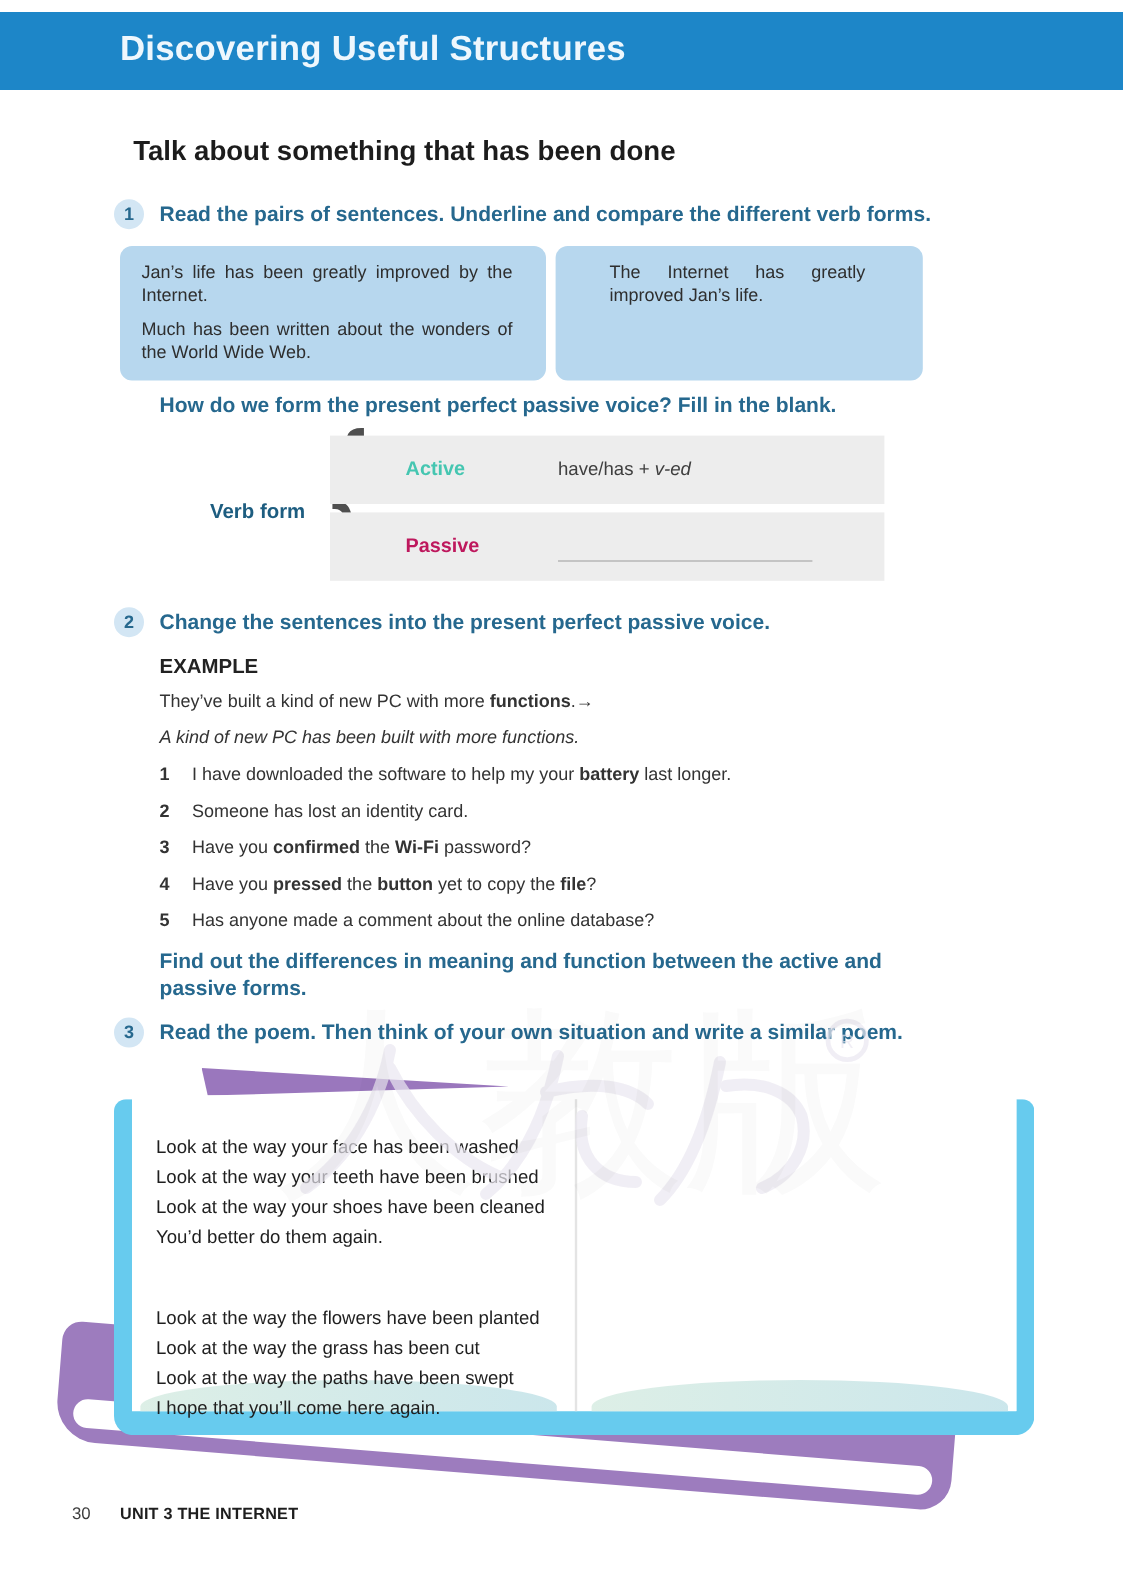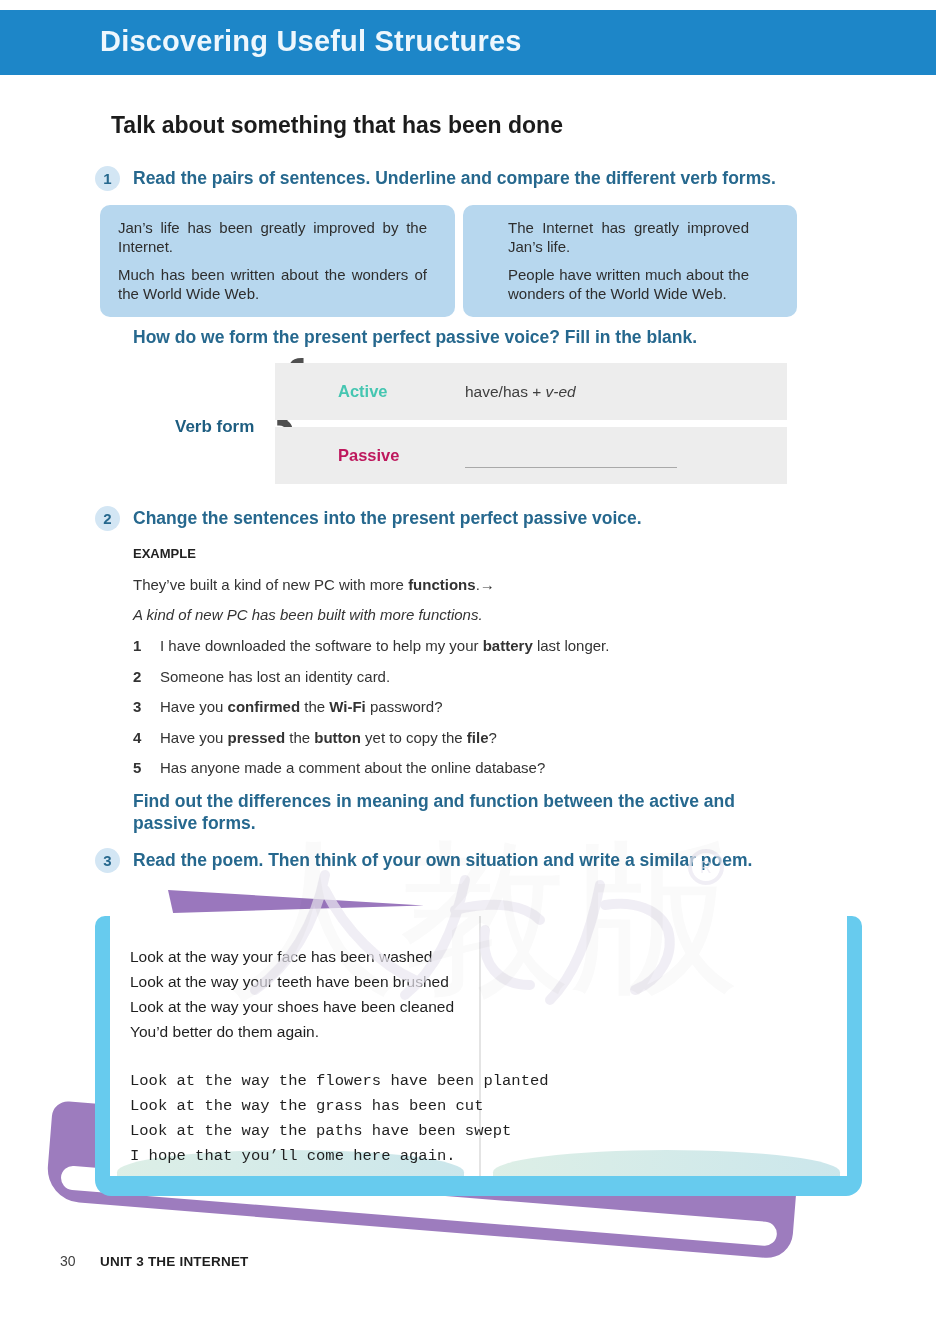--- a/index.html
+++ b/index.html
@@ -19,40 +19,40 @@
   .sec-head.s3 { left:95px; top:848px; width:780px; }
   .badge { flex:none; width:25px; height:25px; border-radius:50%; background:#d3e6f4; color:#26688e;
            font-weight:bold; font-size:15px; display:flex; align-items:center; justify-content:center; }
   .sec-title { color:#26688e; font-weight:bold; font-size:17.5px; line-height:25px; }
 
   
   .pair-row { position:absolute; left:100px; top:205px; display:flex; gap:8px; }
   .pair-box { box-sizing:border-box; background:#b7d7ee; border-radius:10px; font-size:15px;
               color:#2e2e2e; line-height:18.5px; text-align:justify; }
   .pair-box.left  { width:355px; padding:14px 28px 14px 18px; }
-  .pair-box.right { width:334px; padding:14px 48px 14px 45px; }
+  .pair-box.right { width:306px; padding:14px 48px 14px 45px; }
   .pair-box .bound-line + .bound-line { margin-top:10px; }
 
   .sub-head { position:absolute; left:133px; top:327px; font-size:17.5px; font-weight:bold; color:#26688e; }
 
   
   .verbform { position:absolute; left:175px; top:363px; width:600px; height:130px; }
   .vf-label { position:absolute; left:0; top:54px; font-size:17px; font-weight:bold; color:#1d5d80; }
   .brace { position:absolute; left:72px; top:-14px; font-size:136px; line-height:130px; color:#4f4f4f;
            font-family:"DejaVu Sans", sans-serif; font-weight:normal; transform:scaleX(0.5); }
-  .vf-rows { position:absolute; left:100px; top:0; width:512px; }
+  .vf-rows { position:absolute; left:100px; top:0; width:462px; }
   .vf-row { position:relative; background:#ededed; height:57px; margin-bottom:7px; }
   .vf-name { position:absolute; left:63px; top:19px; font-size:16.5px; font-weight:bold; }
   .vf-name.active { color:#45c6b1; }
   .vf-name.passive { color:#be185d; }
   .vf-value { position:absolute; left:190px; top:20px; font-size:15.5px; color:#3e3e3e; }
   .vf-blank { position:absolute; left:190px; top:40px; width:212px; height:0; border-bottom:1.5px solid #a9a9a9; }
 
   
-  .example-label  { position:absolute; left:133px; top:546px; font-size:13px; font-weight:bold; color:#222; }
+  .example-label  { position:absolute; left:133px; top:546px; font-size:17px; font-weight:bold; color:#222; }
   .example-prompt { position:absolute; left:133px; top:576px; font-size:15px; color:#333; }
   .example-answer { position:absolute; left:133px; top:606px; font-size:15px; color:#333; font-style:italic;text-align:right; }
   .items { position:absolute; left:133px; top:637px; }
   .ex-item { display:flex; gap:17px; font-size:15px; color:#333; line-height:17px; margin-bottom:13.5px; }
   .ex-num { flex:none; font-weight:bold; min-width:10px; }
 
   .find-out { position:absolute; left:133px; top:790px; width:665px; font-size:17.5px;
               font-weight:bold; color:#26688e; line-height:22px; }
 
   
@@ -66,21 +66,21 @@
           background:#fff; border:0 solid #67cbee; border-left-width:15px; border-right-width:15px;
           border-bottom-width:20px; border-radius:10px 10px 16px 16px; z-index:2; }
   .spine { position:absolute; left:50%; top:0; bottom:0; width:2px; background:#e4e4e4; }
   .page-curve { position:absolute; bottom:0; height:26px; opacity:.85;
                 background:linear-gradient(to right, #d7ece2, #c2e2e8);
                 border-radius:100% 100% 0 0 / 170% 170% 0 0; }
   .page-curve.pc-left  { left:1%;  width:47%; }
   .page-curve.pc-right { right:1%; width:47%; }
   .poem { position:absolute; left:130px; top:944px; z-index:3; font-size:15.5px; color:#1f1f1f; }
   .poem .bound-line { line-height:25px; }
-  .stanza2 { margin-top:25px;font-family:Liberation Mono, monospace; }
+  .stanza2 { margin-top:42px; }
 
   
   .watermark { position:absolute; left:230px; top:835px; width:580px; height:190px; z-index:4;
                pointer-events:none; opacity:.7; }
   .wm-text { position:absolute; left:0; top:-30px; font-size:170px; color:#000; opacity:.03; }
 
   
   .page-number { position:absolute; left:60px;  top:1253px; font-size:14px; color:#3f3f3f; }
   .unit-label  { position:absolute; left:100px; top:1254px; font-size:13.5px; font-weight:bold;
                  color:#1e1e1e; letter-spacing:.2px; }
@@ -101,21 +101,20 @@
     <span class="sec-title">Read the pairs of sentences. Underline and compare the different verb forms.</span>
   </div>
 
   <div class="pair-row">
     <div class="pair-box left">
         <div class="bound-line">Jan’s life has been greatly improved by the Internet.</div>
         <div class="bound-line">Much has been written about the wonders of the World Wide Web.</div>
       </div>
     <div class="pair-box right">
         <div class="bound-line">The Internet has greatly improved Jan’s life.</div>
-        <div class="bound-line">People have written much about the wonders of the World Wide Web.</div>
       </div>
   </div>
 
   <div class="sub-head">How do we form the present perfect passive voice? Fill in the blank.</div>
 
   <div class="verbform">
     <span class="vf-label">Verb form</span>
     <span class="brace">{</span>
     <div class="vf-rows">
       <div class="vf-row">

